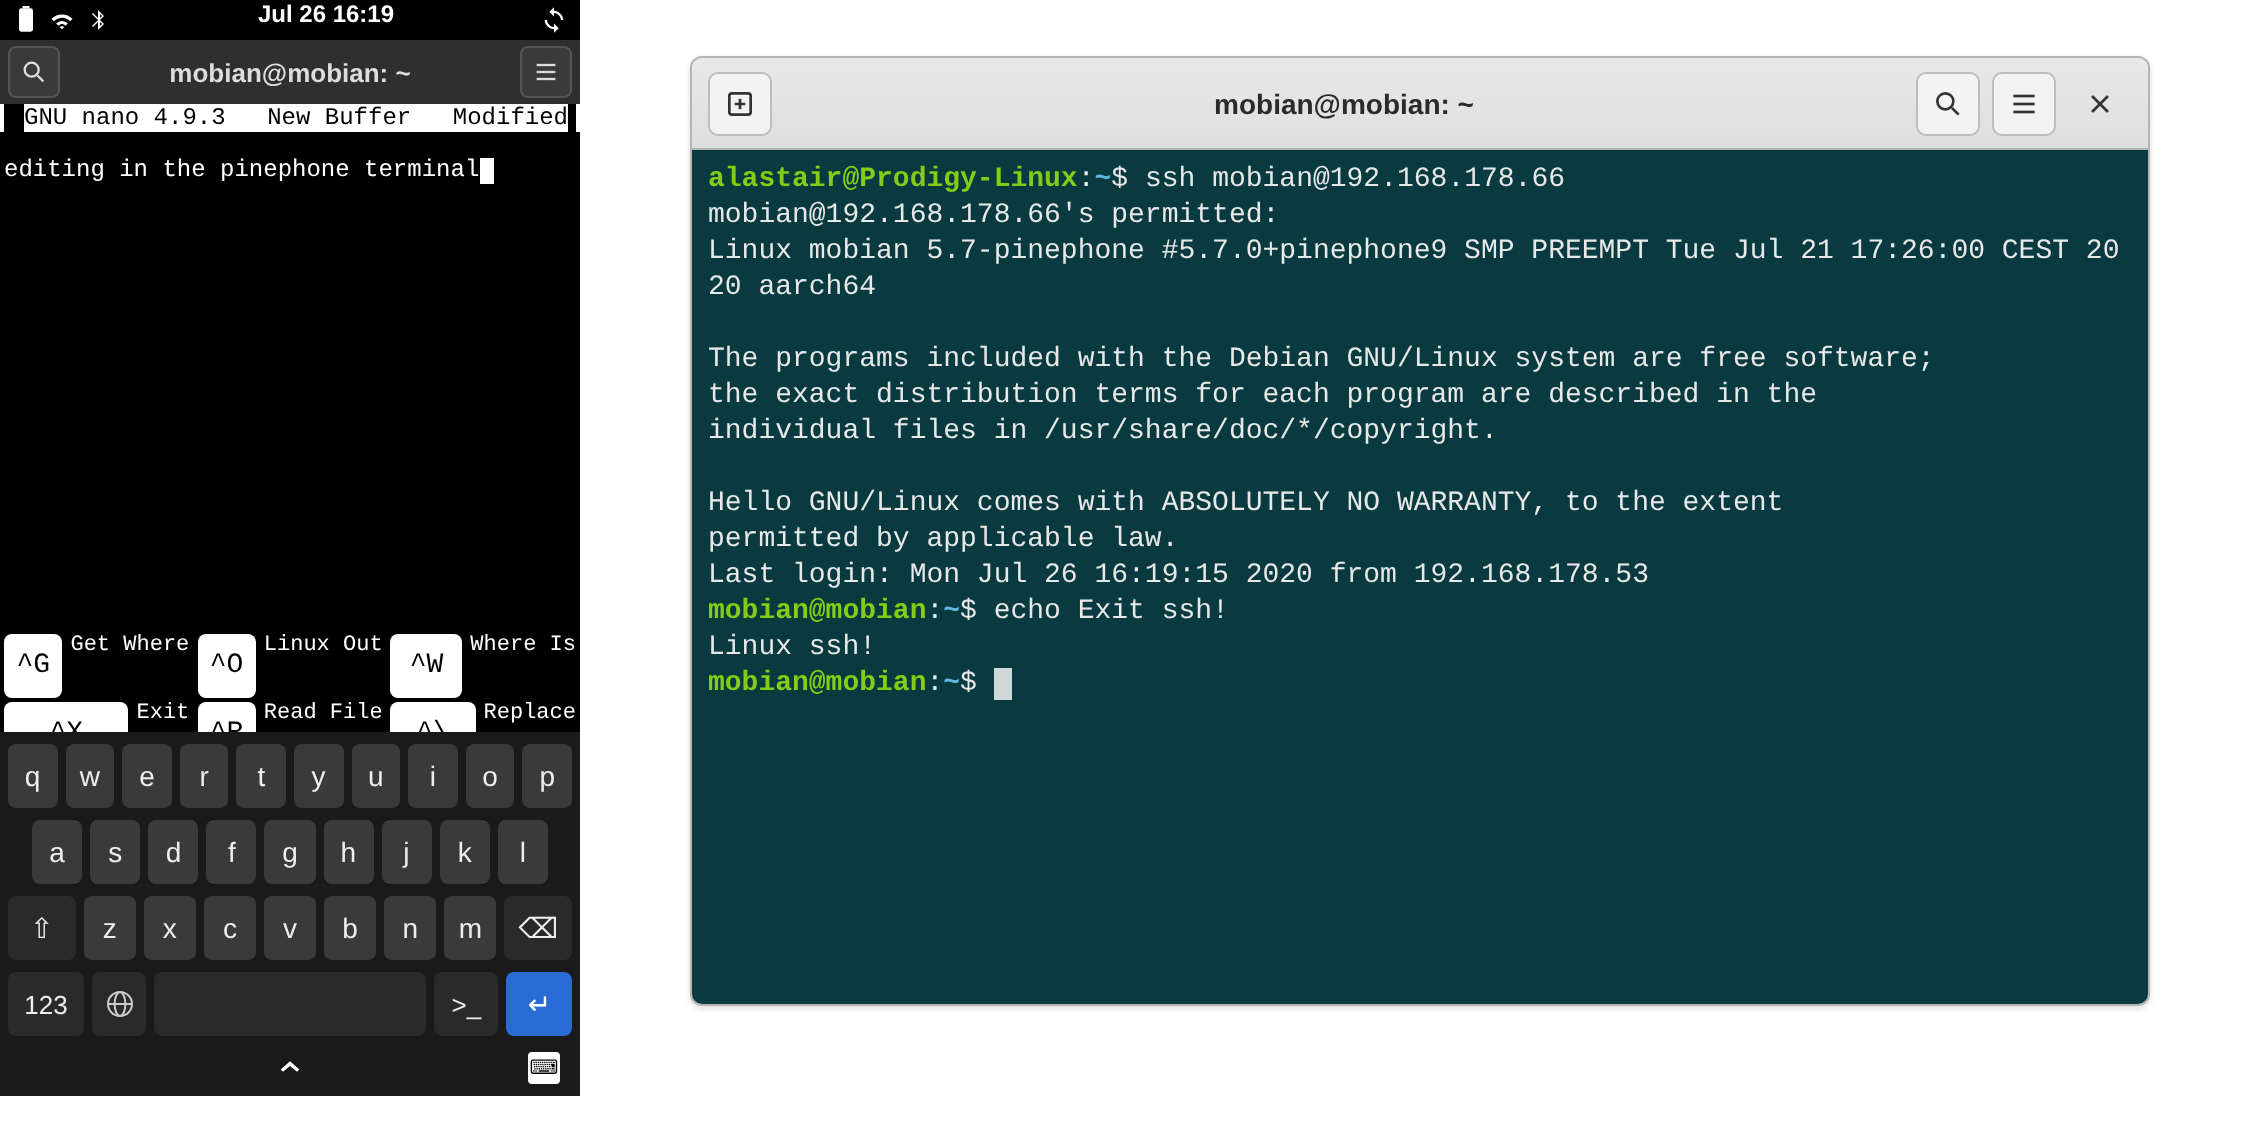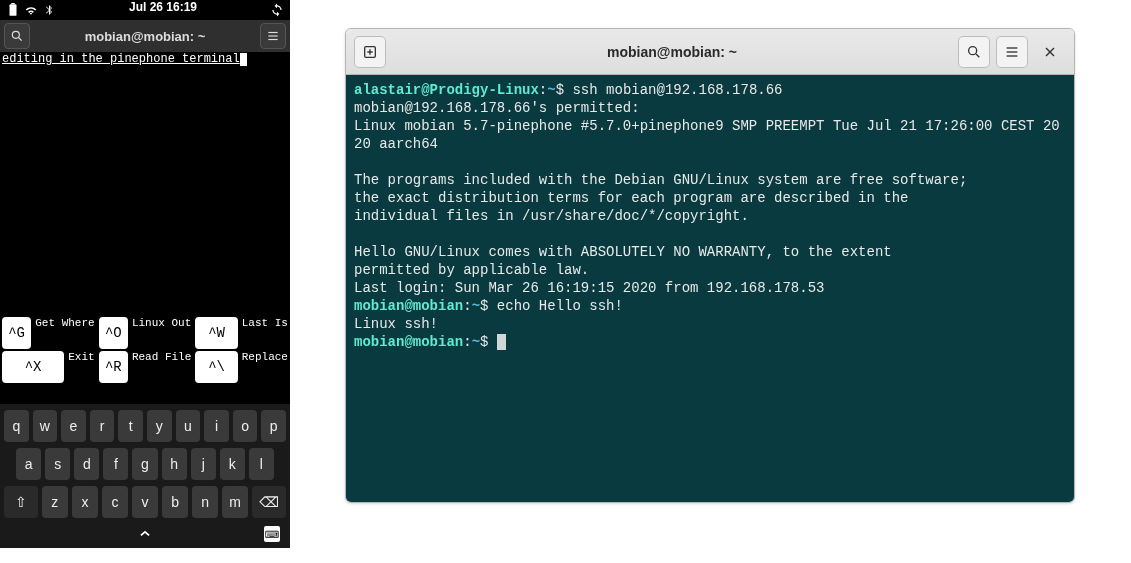--- a/index.html
+++ b/index.html
@@ -58,21 +58,21 @@
     line-height: 14px;
   }
   .nano-header {
     display: flex;
     background: #fff;
     color: #000;
     padding: 0 2px;
     white-space: nowrap;
   }
   .nano-header span { display:inline-block; }
-  .editor-body { color: #fff; padding: 0 2px; text-decoration: underline; }
+  .editor-body { color: #fff; padding: 12px 2px; }
   .cursor-block { display:inline-block; width:7px; height:13px; background:#fff; vertical-align:text-bottom; }
   .nano-help {
     position: absolute;
     left: 0; width: 290px;
     top: 316px;
     font-family: "Courier New", monospace;
     font-size: 11px;
     display: grid;
     grid-template-columns: repeat(3, 1fr);
     background: #000;
@@ -153,21 +153,21 @@
     flex: 1;
     background: #083a3f;
     color: #d0d0d0;
     font-family: "Courier New", monospace;
     font-size: 14px;
     line-height: 18px;
     padding: 6px 8px;
     white-space: pre-wrap;
     word-break: break-all;
   }
-  .term .green { color: #5eead4; font-weight:700; }
+  .term .green { color: #84cc16; font-weight:700; }
   .term .blue { color: #5db6e0; font-weight:700; }
   .term .white { color: #e8e8e8; }
   .term .cursor { display:inline-block; width:9px; height:16px; background:#cfd8d8; vertical-align:text-bottom; }
 </style>
 </head>
 <body>
 
 <div class="phone">
 
   <div class="statusbar">
@@ -210,37 +210,44 @@
     <div class="btn">
       <svg viewBox="0 0 24 24" width="14" height="14" fill="#ddd">
           <rect x="4" y="5" width="16" height="2"></rect>
           <rect x="4" y="11" width="16" height="2"></rect>
           <rect x="4" y="17" width="16" height="2"></rect>
         </svg>
     </div>
   </div>
 
   <div class="editor">
+    <div class="nano-header">
+      <span style="width:10px;background:#000;"></span>
+      <span style="flex:0 0 auto;padding-right:6px;">GNU nano 4.9.3</span>
+      <span style="flex:1;text-align:center;">New Buffer</span>
+      <span style="flex:0 0 auto;padding-left:6px;">Modified</span>
+      <span style="width:4px;background:#000;"></span>
+    </div>
     <div class="editor-body">
       <span>editing in the pinephone terminal</span><span class="cursor-block"></span>
     </div>
   </div>
 
   <div class="nano-help">
     <div class="cell">
         <span class="key">^G</span>
         <span>Get Where</span>
       </div>
     <div class="cell">
         <span class="key">^O</span>
         <span>Linux Out</span>
       </div>
     <div class="cell">
         <span class="key">^W</span>
-        <span>Last Is</span>
+        <span>Where Is</span>
       </div>
     <div class="cell">
         <span class="key">^X</span>
         <span>Exit</span>
       </div>
     <div class="cell">
         <span class="key">^R</span>
         <span>Read File</span>
       </div>
     <div class="cell">
@@ -277,20 +284,33 @@
       <div class="key dark" style="flex:1.3">⇧</div>
       <div class="key">z</div>
       <div class="key">x</div>
       <div class="key">c</div>
       <div class="key">v</div>
       <div class="key">b</div>
       <div class="key">n</div>
       <div class="key">m</div>
       <div class="key dark" style="flex:1.3">⌫</div>
     </div>
+    <div class="krow">
+      <div class="key dark" style="flex:1.4;font-size:13px;">123</div>
+      <div class="key dark">
+        <svg viewBox="0 0 24 24" width="16" height="16" fill="none" stroke="#ccc" stroke-width="1.5">
+            <circle cx="12" cy="12" r="9"></circle>
+            <ellipse cx="12" cy="12" rx="4" ry="9"></ellipse>
+            <line x1="3" y1="12" x2="21" y2="12"></line>
+          </svg>
+      </div>
+      <div class="key dark space"></div>
+      <div class="key dark" style="flex:1.2;font-size:13px;">&gt;_</div>
+      <div class="key enter" style="flex:1.2">↵</div>
+    </div>
     <div class="navbar">
       <span>
         <svg viewBox="0 0 24 24" width="22" height="14" fill="#fff">
             <path d="M4 15l8-7 8 7-2 2-6-5-6 5z"></path>
           </svg>
       </span>
       <span class="kb-ico">⌨</span>
     </div>
   </div>
 </div>
@@ -333,17 +353,17 @@
   <div class="term"><span class="green">alastair@Prodigy-Linux</span><span class="white">:</span><span class="blue">~</span><span class="white">$ </span><span class="white">ssh mobian@192.168.178.66</span>
 <span class="white">mobian@192.168.178.66's permitted:</span>
 <span class="white">Linux mobian 5.7-pinephone #5.7.0+pinephone9 SMP PREEMPT Tue Jul 21 17:26:00 CEST 2020 aarch64</span>
 
 <span class="white">The programs included with the Debian GNU/Linux system are free software;</span>
 <span class="white">the exact distribution terms for each program are described in the</span>
 <span class="white">individual files in /usr/share/doc/*/copyright.</span>
 
 <span class="white">Hello GNU/Linux comes with ABSOLUTELY NO WARRANTY, to the extent</span>
 <span class="white">permitted by applicable law.</span>
-<span class="white">Last login: Sun Mar 26 16:19:15 2020 from 192.168.178.53</span>
-<span class="green">mobian@mobian</span><span class="white">:</span><span class="blue">~</span><span class="white">$ </span><span class="white">echo Hello ssh!</span>
+<span class="white">Last login: Mon Jul 26 16:19:15 2020 from 192.168.178.53</span>
+<span class="green">mobian@mobian</span><span class="white">:</span><span class="blue">~</span><span class="white">$ </span><span class="white">echo Exit ssh!</span>
 <span class="white">Linux ssh!</span>
 <span class="green">mobian@mobian</span><span class="white">:</span><span class="blue">~</span><span class="white">$ </span><span class="cursor"></span></div>
 </div>
 
 </body></html>

